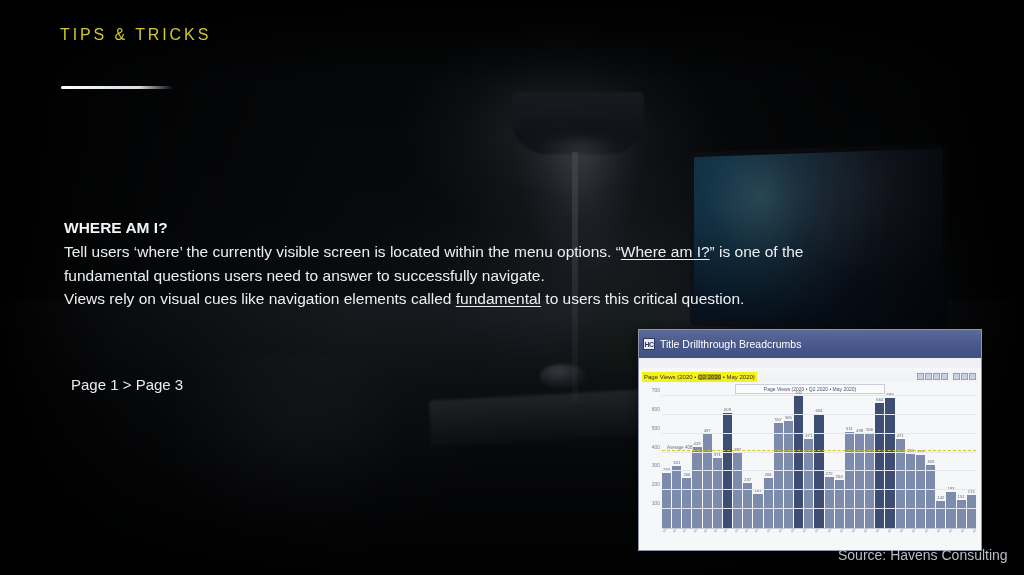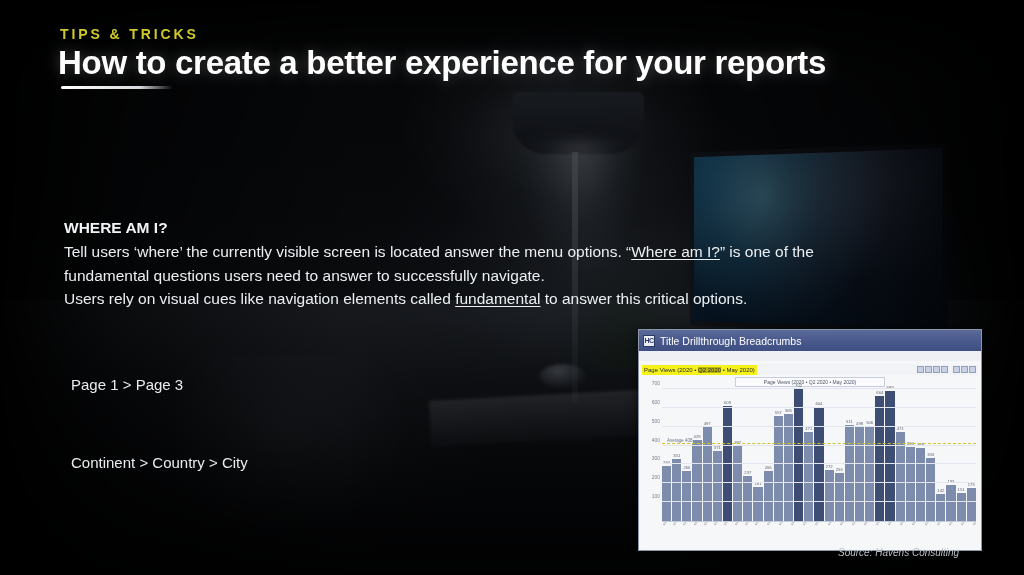--- a/index.html
+++ b/index.html
@@ -92,21 +92,21 @@
   .bg-vignette {
     position: absolute; inset: 0;
     background:
       linear-gradient(90deg, rgba(0,0,0,0.95) 0%, rgba(0,0,0,0.55) 12%, rgba(0,0,0,0.12) 34%, rgba(0,0,0,0.12) 66%, rgba(0,0,0,0.60) 88%, rgba(0,0,0,0.96) 100%),
       linear-gradient(180deg, rgba(0,0,0,0.92) 0%, rgba(0,0,0,0.35) 14%, rgba(0,0,0,0.18) 55%, rgba(0,0,0,0.85) 100%);
   }
 
   
   .eyebrow {
     position: absolute; left: 60px; top: 26px;
-    font-size: 14px; font-weight: bold; letter-spacing: 2.9px;
+    font-size: 16px; font-weight: normal; letter-spacing: 2.9px;
     color: #cfc92b;
   }
   .title {
     position: absolute; left: 58px; top: 44px;
     font-size: 33px; font-weight: bold; color: #ffffff;
     letter-spacing: -0.3px; white-space: nowrap;
     text-shadow: 0 0 14px rgba(255,255,255,0.28);
   }
   .title-rule {
     position: absolute; left: 61px; top: 86px; width: 112px; height: 3px;
@@ -149,21 +149,21 @@
   
   .report {
     position: absolute; left: 638px; top: 329px;
     width: 344px; height: 222px;
     background: #f2f3f6;
     border: 1px solid #8e96ab;
     box-shadow: 0 3px 12px rgba(0,0,0,0.6);
     overflow: hidden;
   }
   .report-titlebar {
-    height: 21px;
+    height: 28px;
     background: linear-gradient(180deg, #5b6a99 0%, #4a5a8c 48%, #3f4f81 100%);
     display: flex; align-items: center; gap: 5px; padding: 0 4px;
   }
   .report-appicon {
     width: 12px; height: 12px; flex: 0 0 auto;
     background: #e9ecf4; border: 1px solid #2c3a63;
     color: #2c3a63; font-size: 7px; font-weight: bold;
     display: flex; align-items: center; justify-content: center;
     letter-spacing: -0.5px;
   }
@@ -239,21 +239,21 @@
     display: flex; gap: 1px; overflow: hidden;
   }
   .xlab {
     flex: 1 1 0; font-size: 3.4px; color: #868da0;
     transform: rotate(-62deg); transform-origin: left top;
     white-space: nowrap; margin-top: 2px;
   }
 
   .source {
     position: absolute; left: 838px; top: 547px;
-    color: #b9bec6; font-size: 10px; font-style: italic;
+    color: #b9bec6; font-size: 14px; 
   }
 </style>
 </head>
 <body>
 
 <div id="slide">
 
   <div class="bg">
     <div class="bg-desk"></div>
     <div class="bg-papers"></div>
@@ -263,32 +263,30 @@
     <div class="bg-plant"></div>
     <div class="bg-monitor">
       <div class="bg-monitor-screen"></div>
     </div>
     <div class="bg-kbd"></div>
     <div class="bg-mouse"></div>
   </div>
   <div class="bg-vignette"></div>
 
   <div class="eyebrow">TIPS &amp; TRICKS</div>
-  <div class="title">How to create a better experience for your reports</div>
   <div class="title-rule"></div>
 
 
   <div class="subhead">WHERE AM I?</div>
   <div class="body">
-    <span>Tell users ‘where’ the currently visible screen is located answer the menu options. “</span><u>Where am I?</u><span>” is one of the fundamental questions users need to answer to successfully navigate.</span><br>
-    <span>Users rely on visual cues like navigation elements called </span><u>fundamental</u><span> to answer this critical options.</span>
+    <span>Tell users ‘where’ the currently visible screen is located within the menu options. “</span><u>Where am I?</u><span>” is one of the fundamental questions users need to answer to successfully navigate.</span><br>
+    <span>Views rely on visual cues like navigation elements called </span><u>fundamental</u><span> to users this critical question.</span>
   </div>
 
   <div class="crumb crumb-2">Page 1 &gt; Page 3</div>
-  <div class="crumb crumb-3">Continent &gt; Country &gt; City</div>
 
   <div class="report">
     <div class="report-titlebar">
       <span class="report-appicon">HC</span>
       <span class="report-title">Title Drillthrough Breadcrumbs</span>
     </div>
     <div class="report-subbar"></div>
 
     <div class="report-body">
 

